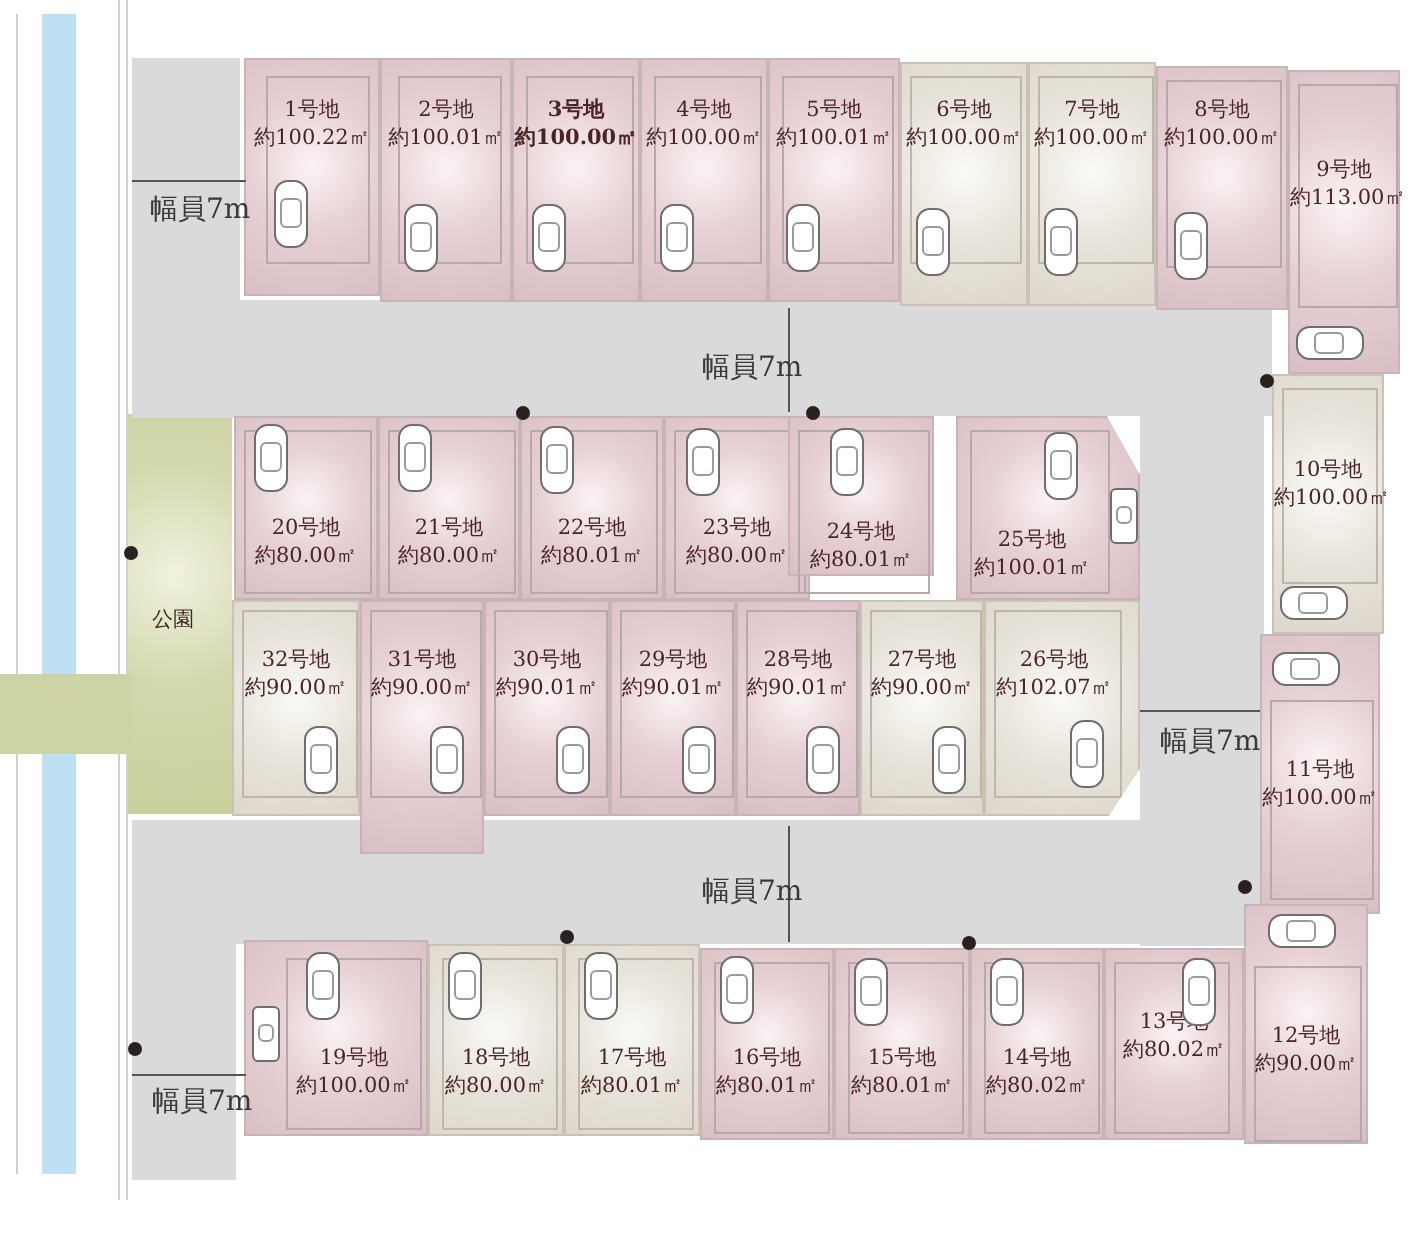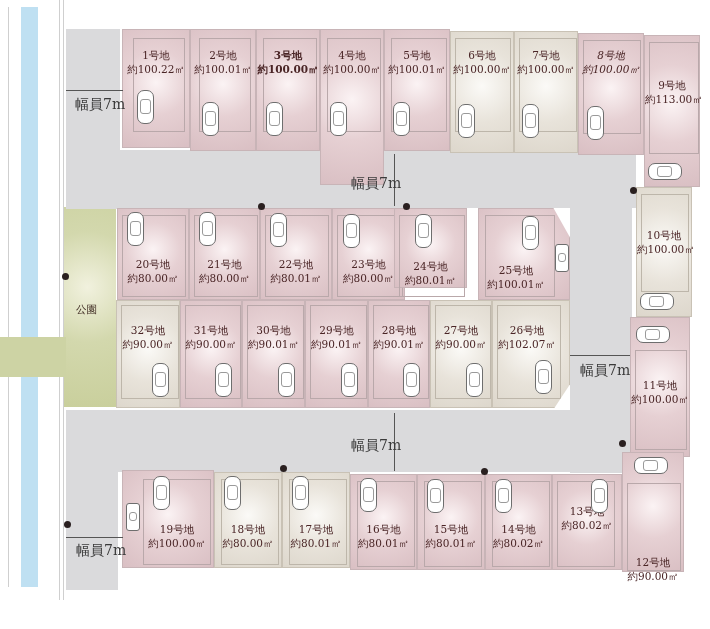--- a/index.html
+++ b/index.html
@@ -62,21 +62,21 @@
         <span class="area">約100.01㎡</span>
       </div>
   </div>
   <div class="lot pink" style="left:256px;top:29px;width:64px;height:122px;font-weight:bold;">
     <div class="inner" style="left:6px;top:8px;width:52px;height:92px;"></div>
     <div class="lot-label" style="top:18px;">
         <span class="num">3号地</span>
         <span class="area">約100.00㎡</span>
       </div>
   </div>
-  <div class="lot pink" style="left:320px;top:29px;width:64px;height:156px;">
+  <div class="lot pink" style="left:320px;top:29px;width:64px;height:122px;">
     <div class="inner" style="left:6px;top:8px;width:52px;height:92px;"></div>
     <div class="lot-label" style="top:18px;">
         <span class="num">4号地</span>
         <span class="area">約100.00㎡</span>
       </div>
   </div>
   <div class="lot pink" style="left:384px;top:29px;width:66px;height:122px;">
     <div class="inner" style="left:6px;top:8px;width:54px;height:92px;"></div>
     <div class="lot-label" style="top:18px;">
         <span class="num">5号地</span>
@@ -90,21 +90,21 @@
         <span class="area">約100.00㎡</span>
       </div>
   </div>
   <div class="lot beige" style="left:514px;top:31px;width:64px;height:122px;">
     <div class="inner" style="left:4px;top:6px;width:56px;height:92px;"></div>
     <div class="lot-label" style="top:16px;">
         <span class="num">7号地</span>
         <span class="area">約100.00㎡</span>
       </div>
   </div>
-  <div class="lot pink" style="left:578px;top:33px;width:66px;height:122px;font-style:italic;">
+  <div class="lot pink" style="left:578px;top:33px;width:66px;height:122px;">
     <div class="inner" style="left:4px;top:6px;width:56px;height:92px;"></div>
     <div class="lot-label" style="top:14px;">
         <span class="num">8号地</span>
         <span class="area">約100.00㎡</span>
       </div>
   </div>
   <div class="lot pink" style="left:644px;top:35px;width:56px;height:152px;">
     <div class="inner" style="left:4px;top:6px;width:48px;height:110px;"></div>
     <div class="lot-label" style="top:42px;">
         <span class="num">9号地</span>
@@ -121,21 +121,21 @@
   </div>
   <div class="lot pink" style="left:630px;top:317px;width:60px;height:140px;">
     <div class="inner" style="left:4px;top:32px;width:50px;height:98px;"></div>
     <div class="lot-label" style="top:60px;">
         <span class="num">11号地</span>
         <span class="area">約100.00㎡</span>
       </div>
   </div>
   <div class="lot pink" style="left:622px;top:452px;width:62px;height:120px;">
     <div class="inner" style="left:4px;top:30px;width:52px;height:86px;"></div>
-    <div class="lot-label" style="top:58px;margin-top:44px;">
+    <div class="lot-label" style="top:58px;">
         <span class="num">12号地</span>
         <span class="area">約90.00㎡</span>
       </div>
   </div>
 
   <div class="lot pink" style="left:552px;top:474px;width:70px;height:96px;">
     <div class="inner" style="left:4px;top:6px;width:56px;height:84px;"></div>
     <div class="lot-label" style="top:29px;">
         <span class="num">13号地</span>
         <span class="area">約80.02㎡</span>
@@ -227,21 +227,21 @@
       </div>
   </div>
 
   <div class="lot beige" style="left:116px;top:300px;width:64px;height:108px;">
     <div class="inner" style="left:4px;top:4px;width:56px;height:92px;"></div>
     <div class="lot-label" style="top:22px;">
         <span class="num">32号地</span>
         <span class="area">約90.00㎡</span>
       </div>
   </div>
-  <div class="lot pink" style="left:180px;top:300px;width:62px;height:108px;">
+  <div class="lot pink" style="left:180px;top:300px;width:62px;height:127px;">
     <div class="inner" style="left:4px;top:4px;width:54px;height:92px;"></div>
     <div class="lot-label" style="top:22px;">
         <span class="num">31号地</span>
         <span class="area">約90.00㎡</span>
       </div>
   </div>
   <div class="lot pink" style="left:242px;top:300px;width:63px;height:108px;">
     <div class="inner" style="left:4px;top:4px;width:55px;height:92px;"></div>
     <div class="lot-label" style="top:22px;">
         <span class="num">30号地</span>

